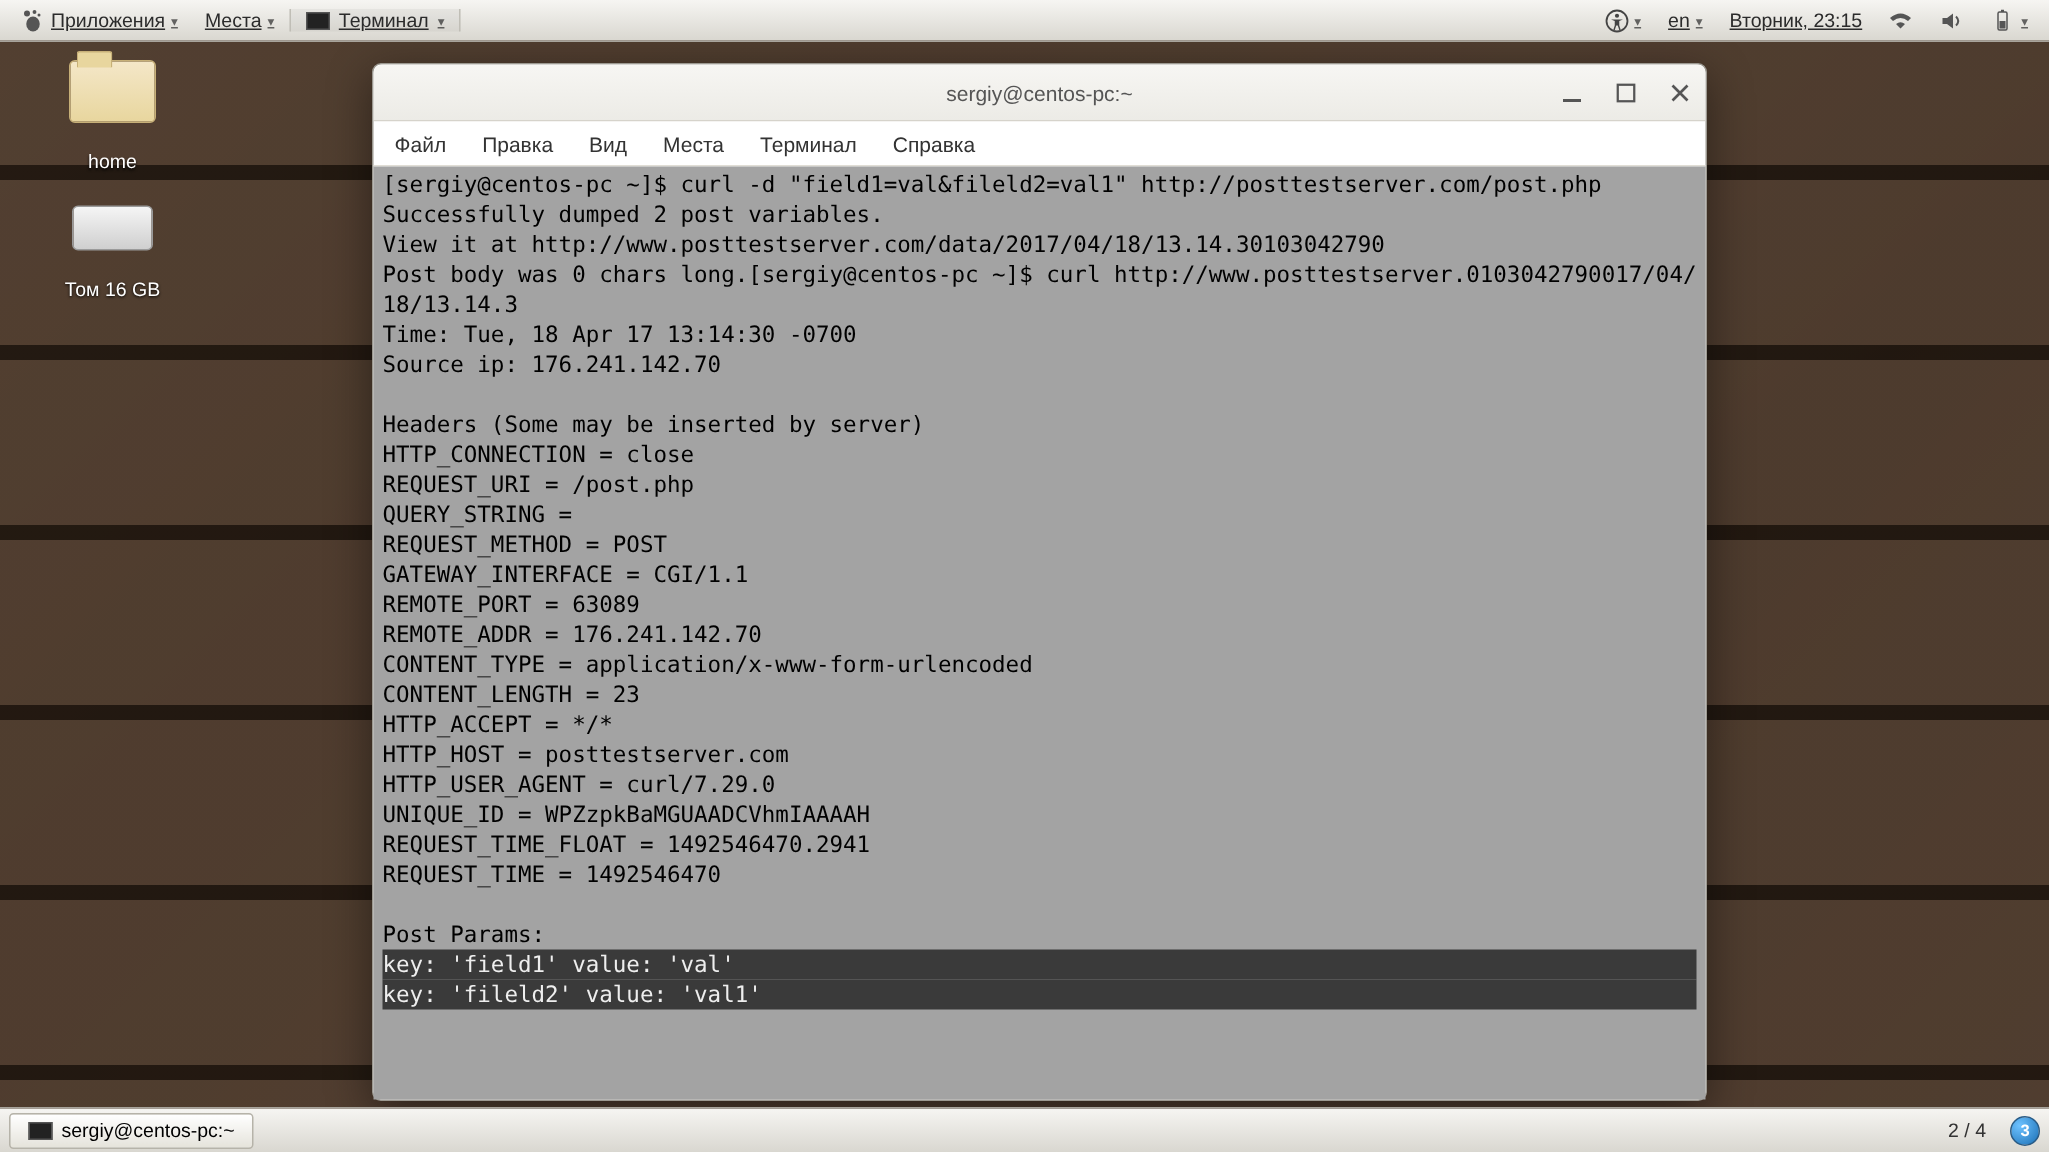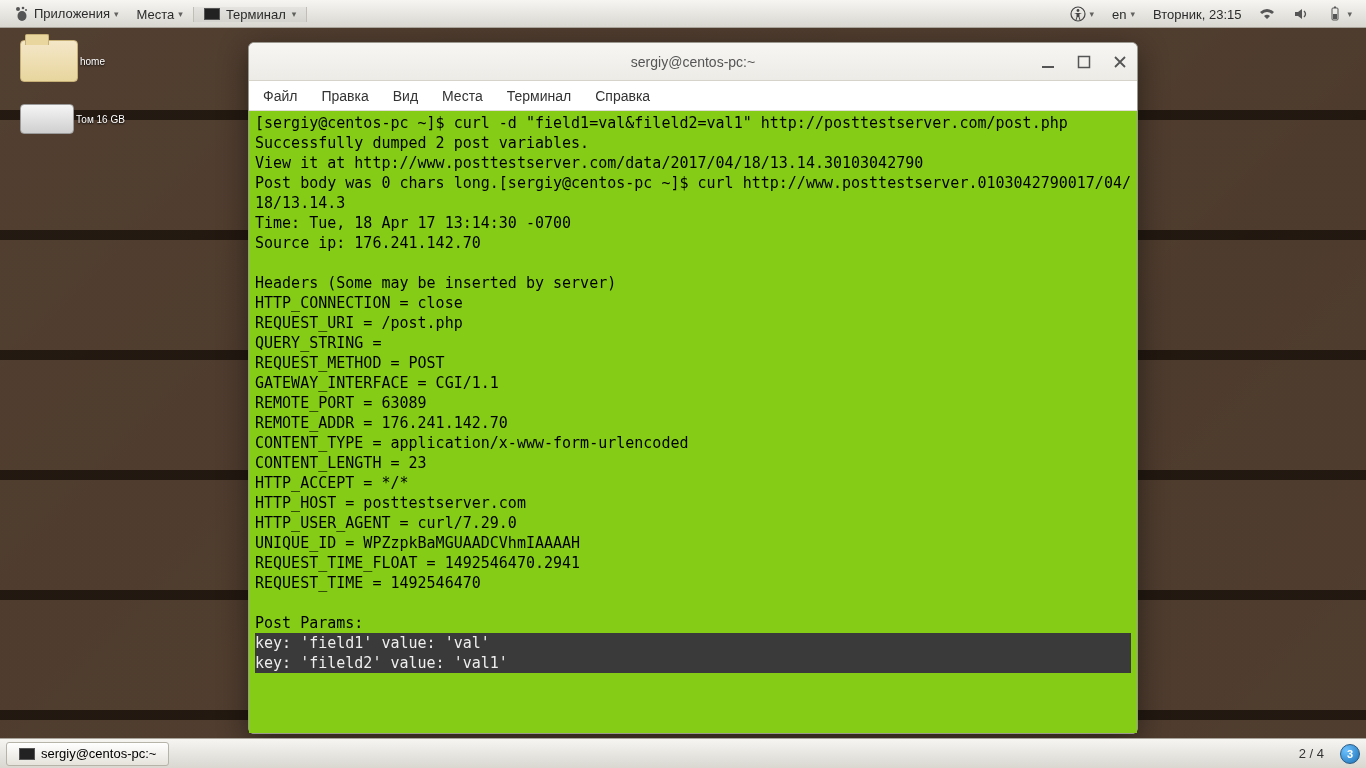--- a/index.html
+++ b/index.html
@@ -23,30 +23,30 @@
   
   .top-panel{
     position:absolute; top:0; left:0; right:0; height:28px;
     background:linear-gradient(#f6f5f2,#d9d7d0);
     border-bottom:1px solid #a8a49c;
     display:flex; align-items:center;
     font-size:13px; color:#2b2b2b;
     z-index:20;
     padding:0 6px;
   }
-  .panel-left, .panel-right{ display:flex; align-items:flex-end; gap:2px;}
+  .panel-left, .panel-right{ display:flex; align-items:center; gap:2px;text-decoration:underline;}
   .panel-right{ margin-left:auto; }
   .panel-item{ display:flex; align-items:center; gap:4px; padding:0 8px; height:100%; cursor:pointer;}
   .tri{ font-size:9px; opacity:.7; }
   .app-launch{ display:flex; align-items:center; gap:6px; padding:0 10px; height:100%; background:rgba(0,0,0,.04); border-left:1px solid #c0beb6; border-right:1px solid #c0beb6;}
   .ico { width:16px; height:16px; display:inline-flex; align-items:center; justify-content:center; }
 
   
   .desk { position:absolute; top:40px; left:20px; z-index:5; display:flex; flex-direction:column; gap:22px; }
-  .desk-item{ width:110px; display:flex; flex-direction:row; align-items:center; gap:2px; color:#fff; font-size:10px; text-shadow:0 1px 2px #000; }
+  .desk-item{ width:110px; display:flex; flex-direction:column; align-items:center; gap:18px; color:#fff; font-size:13px; text-shadow:0 1px 2px #000; }
   .folder-ico{
     width:58px; height:42px; border-radius:4px;
     background:linear-gradient(#f4e7c8,#e8d69e);
     border:1px solid #c7b078; position:relative;
   }
   .folder-ico:before{content:"";position:absolute;top:-7px;left:4px;width:22px;height:10px;border-radius:2px 2px 0 0;background:#e8d69e;border:1px solid #c7b078;border-bottom:none;}
   .trash-ico{
     width:42px;height:50px;border-radius:6px 6px 10px 10px;
     background:linear-gradient(#e8e8e8,#bcbcbc);
     border:1px solid #8d8d8d;
@@ -73,21 +73,21 @@
     position:relative; font-size:14px; color:#555;
   }
   .win-controls{ position:absolute; right:8px; top:0; height:100%; display:flex; align-items:center; gap:18px; }
   .win-btn{ width:18px; height:18px; display:flex; align-items:center; justify-content:center; color:#555; cursor:pointer; font-size:15px;}
   .menubar{
     height:30px; display:flex; align-items:center; gap:4px; padding:0 4px;
     font-size:14px; color:#333; border-bottom:1px solid #e0ddd5;
   }
   .menu-item{ padding:3px 10px; cursor:pointer; border-radius:3px;}
   .term{
-    flex:1; background:#84cc16; color:#000;
+    flex:1; background:#a3a3a3; color:#000;
     font-family:"DejaVu Sans Mono","Menlo",monospace;
     font-size:15px; line-height:20px;
     padding:2px 6px 0 6px;
     white-space:pre-wrap; word-break:break-all;
     overflow:hidden;
   }
   .term .sel{ background:#3a3a3a; color:#eee; display:block;}
 
   
   .bottom-panel{

